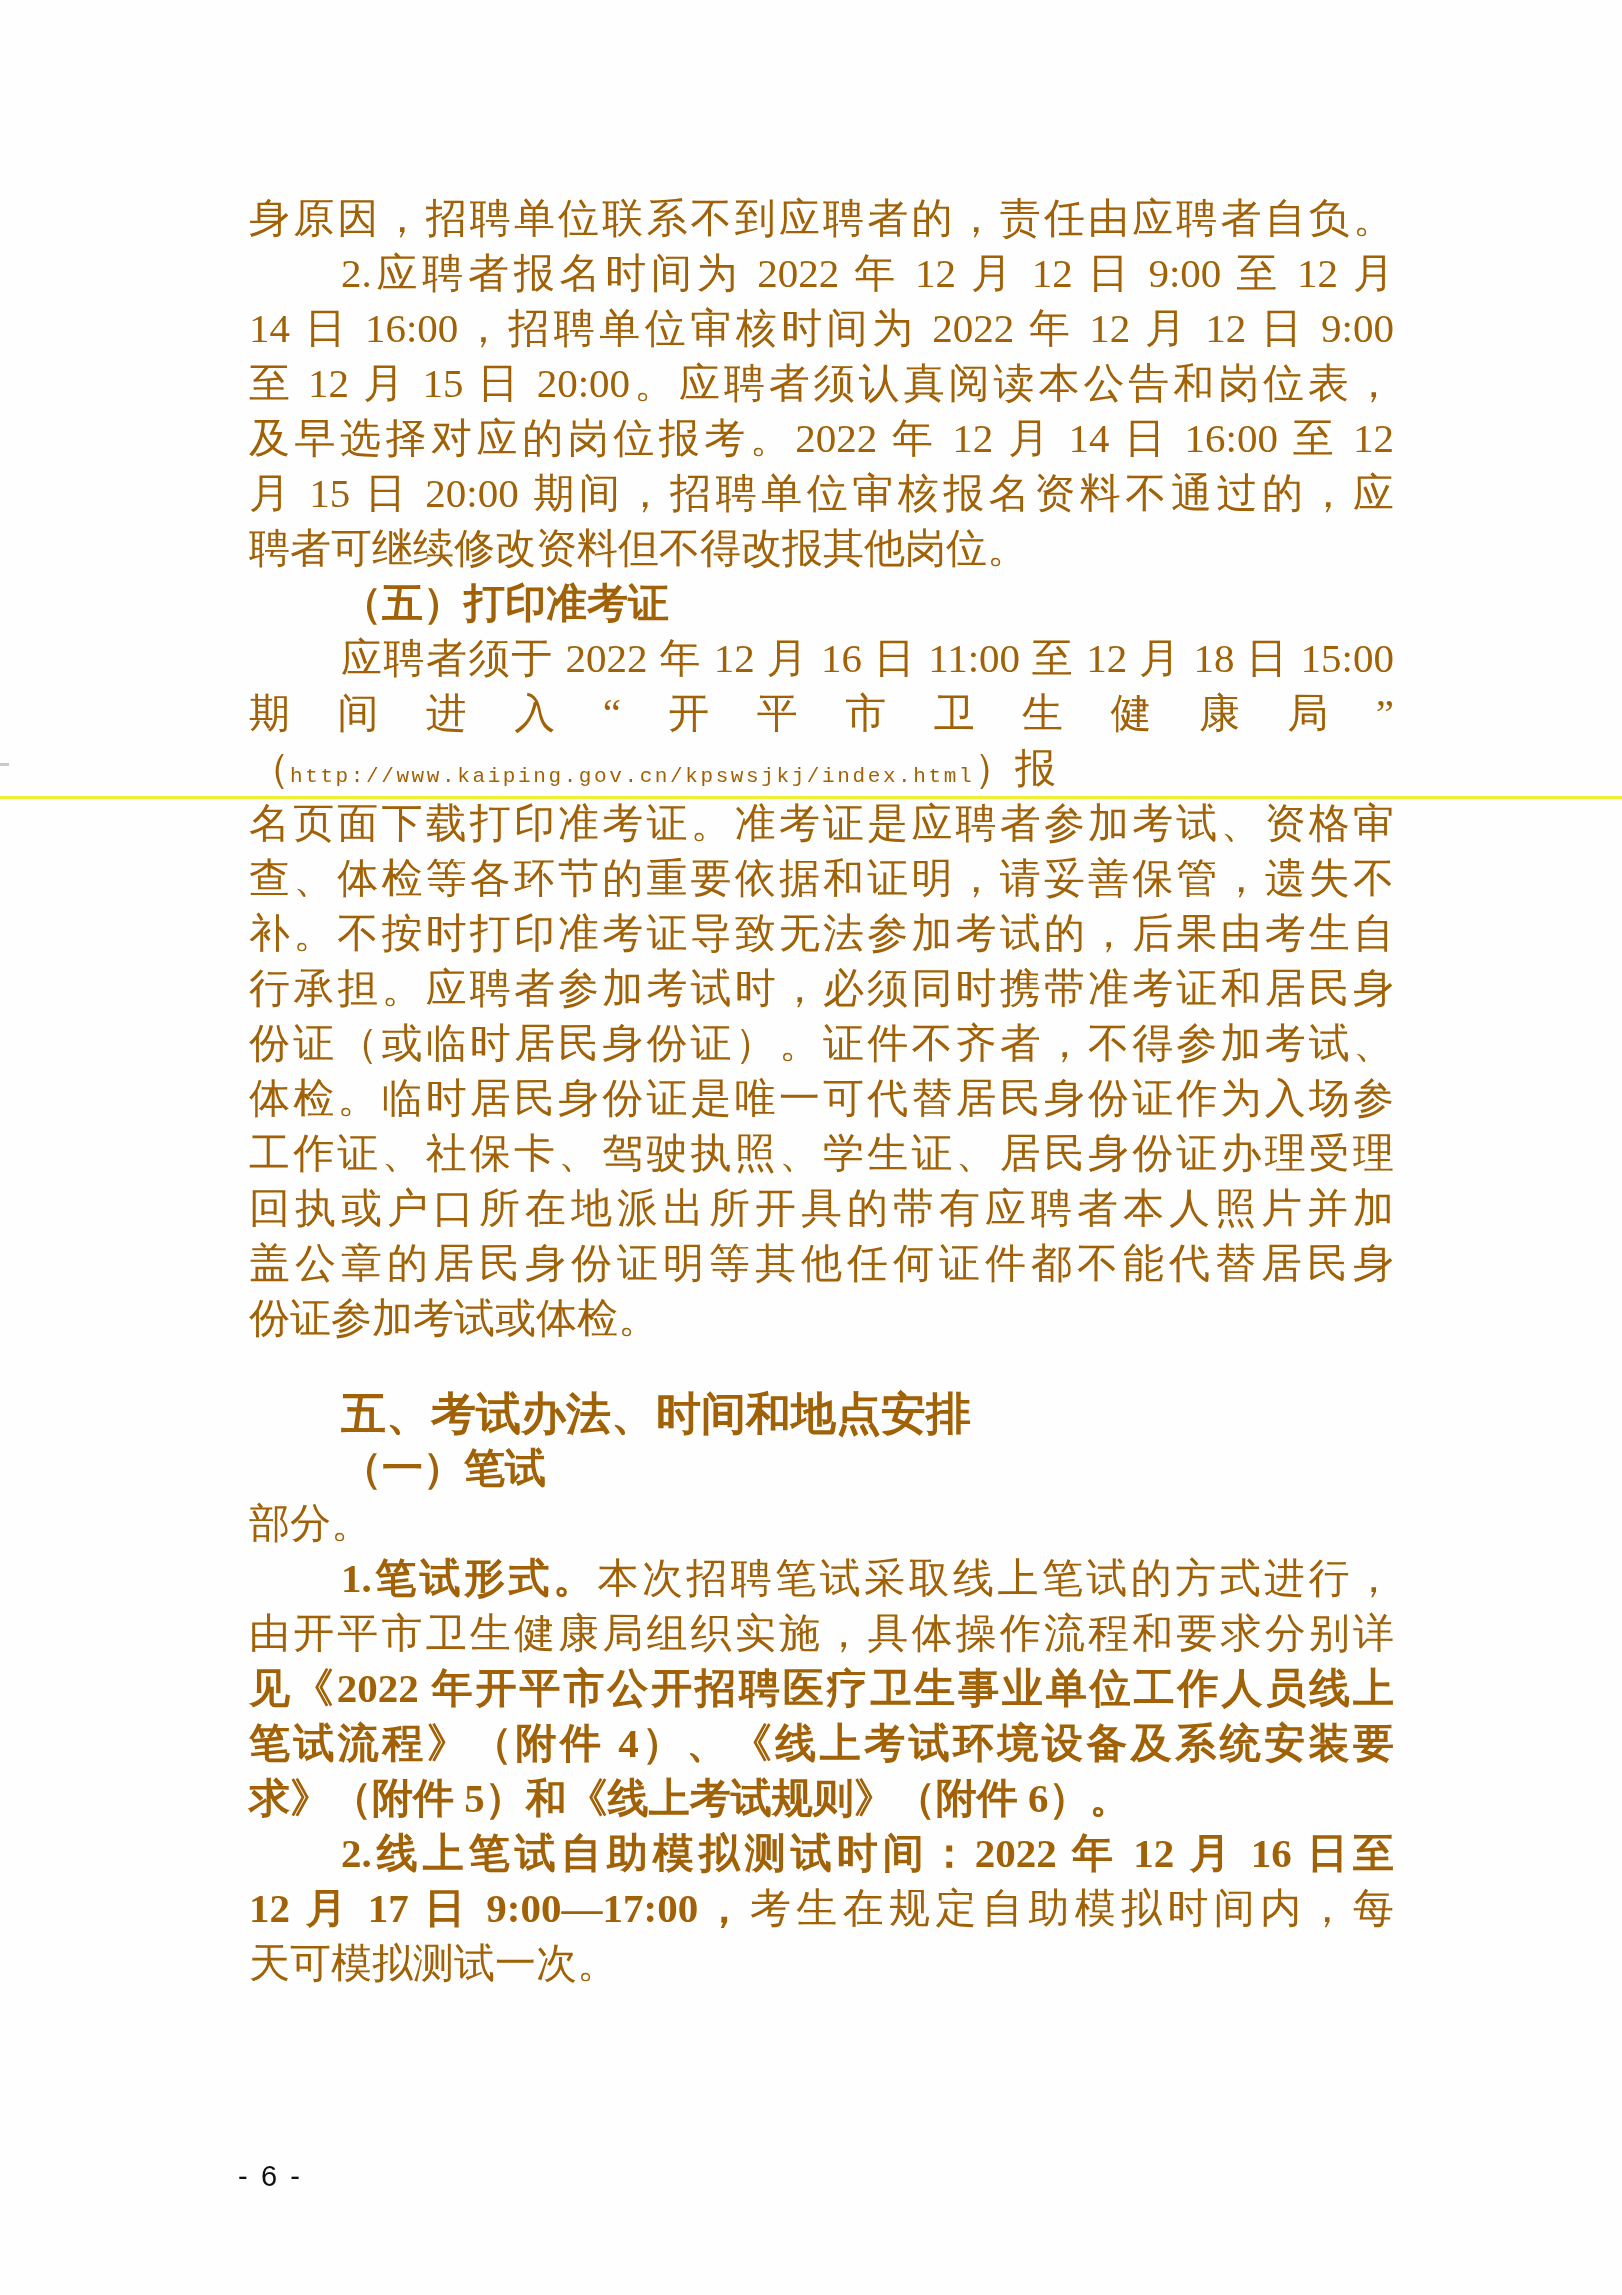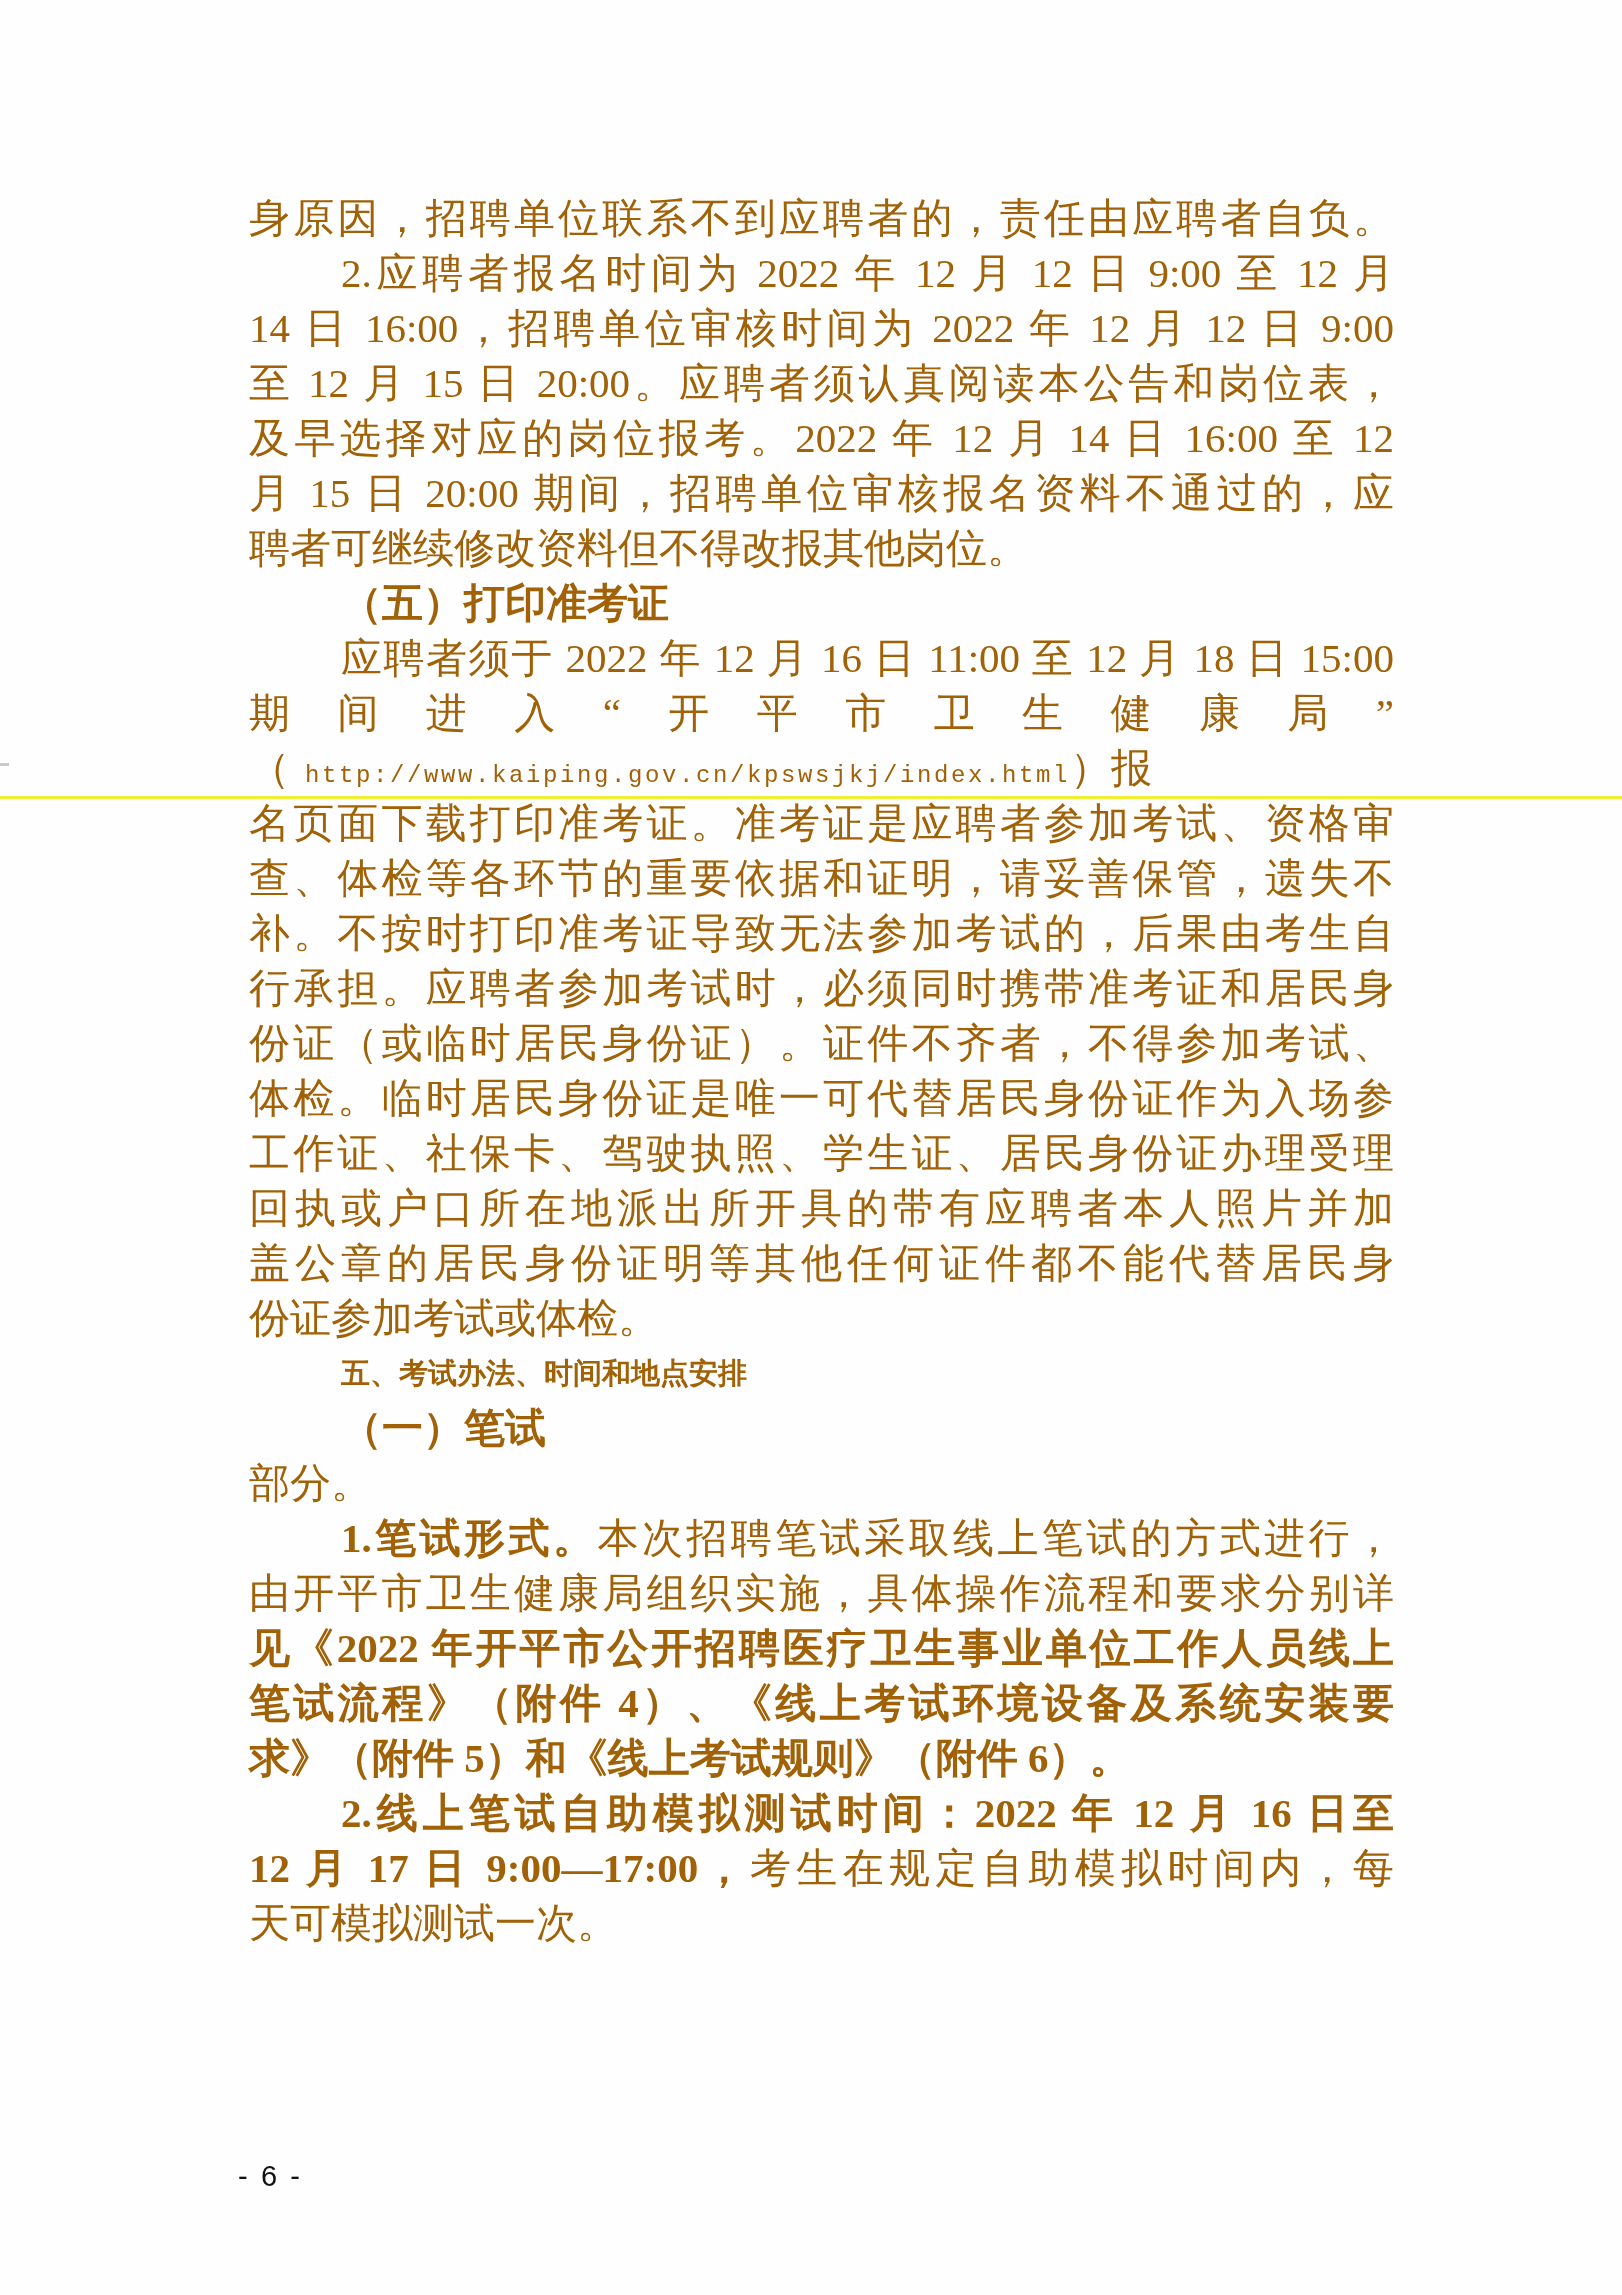--- a/index.html
+++ b/index.html
@@ -29,27 +29,27 @@
     text-align: justify;
     text-align-last: justify;
     text-justify: inter-character;
   }
   .line.indent { padding-left: 92px; }
   .line .b { font-weight: 700; }
   .line.h-serif { font-weight: 700; }
   .line.h-sans {
     font-family: Liberation Sans, sans-serif;
     font-weight: 700;
-    font-size: 29px;
+    font-size: 45px;
+    margin-top: 40px;
   }
   .line .mono {
     font-family: "Liberation Mono", monospace;
-    font-size: 24px;
+    font-size: 21px;
     letter-spacing: 2.6px;
-    margin-left: 15px;
   }
   .highlight-line {
     position: absolute;
     left: 0;
     top: 796px;
     width: 1623px;
     height: 3.3px;
     background: #f0ee35;
   }
   .edge-mark {

